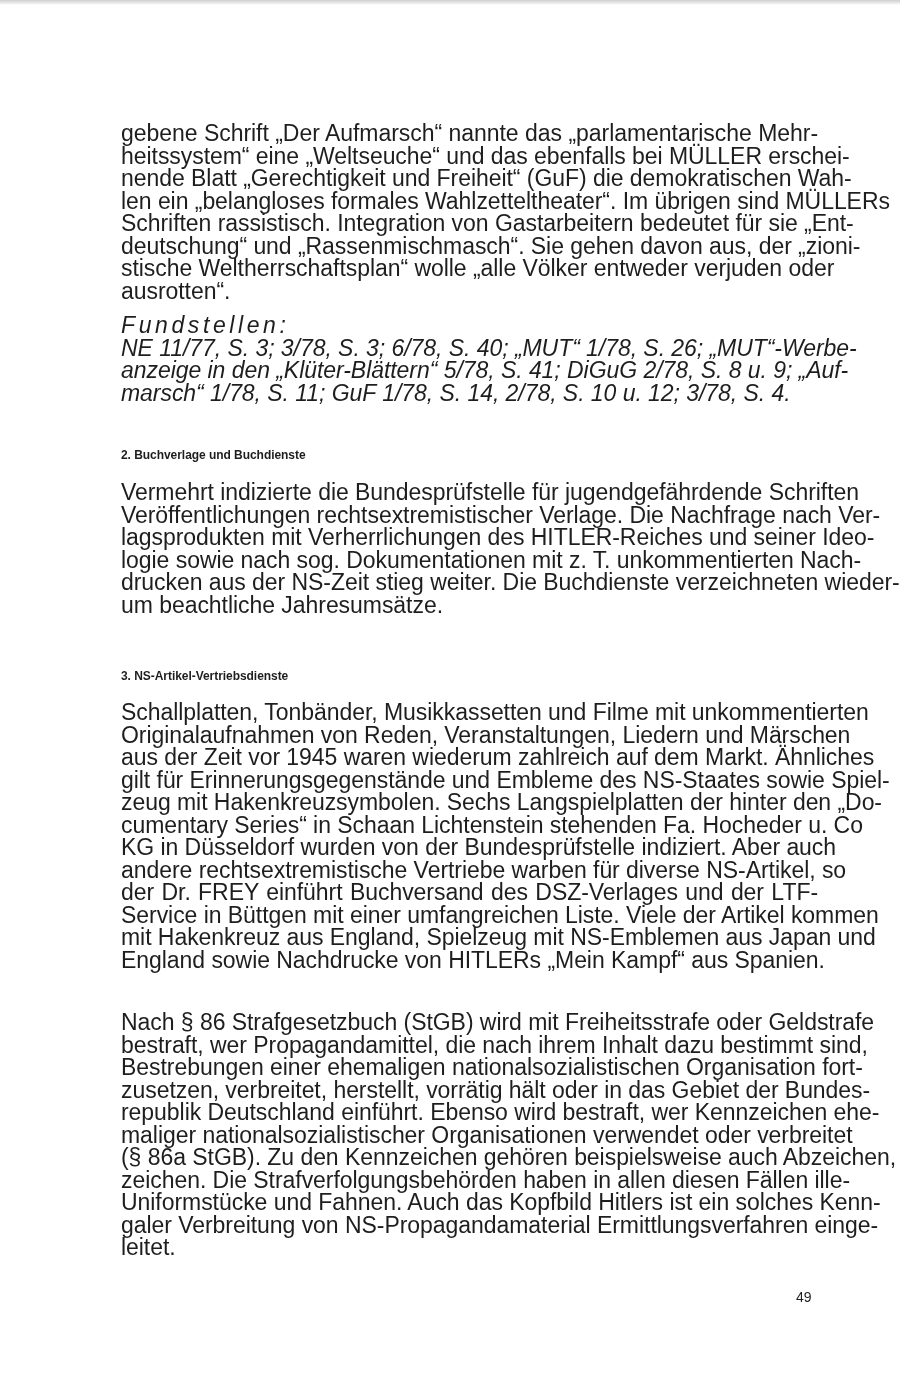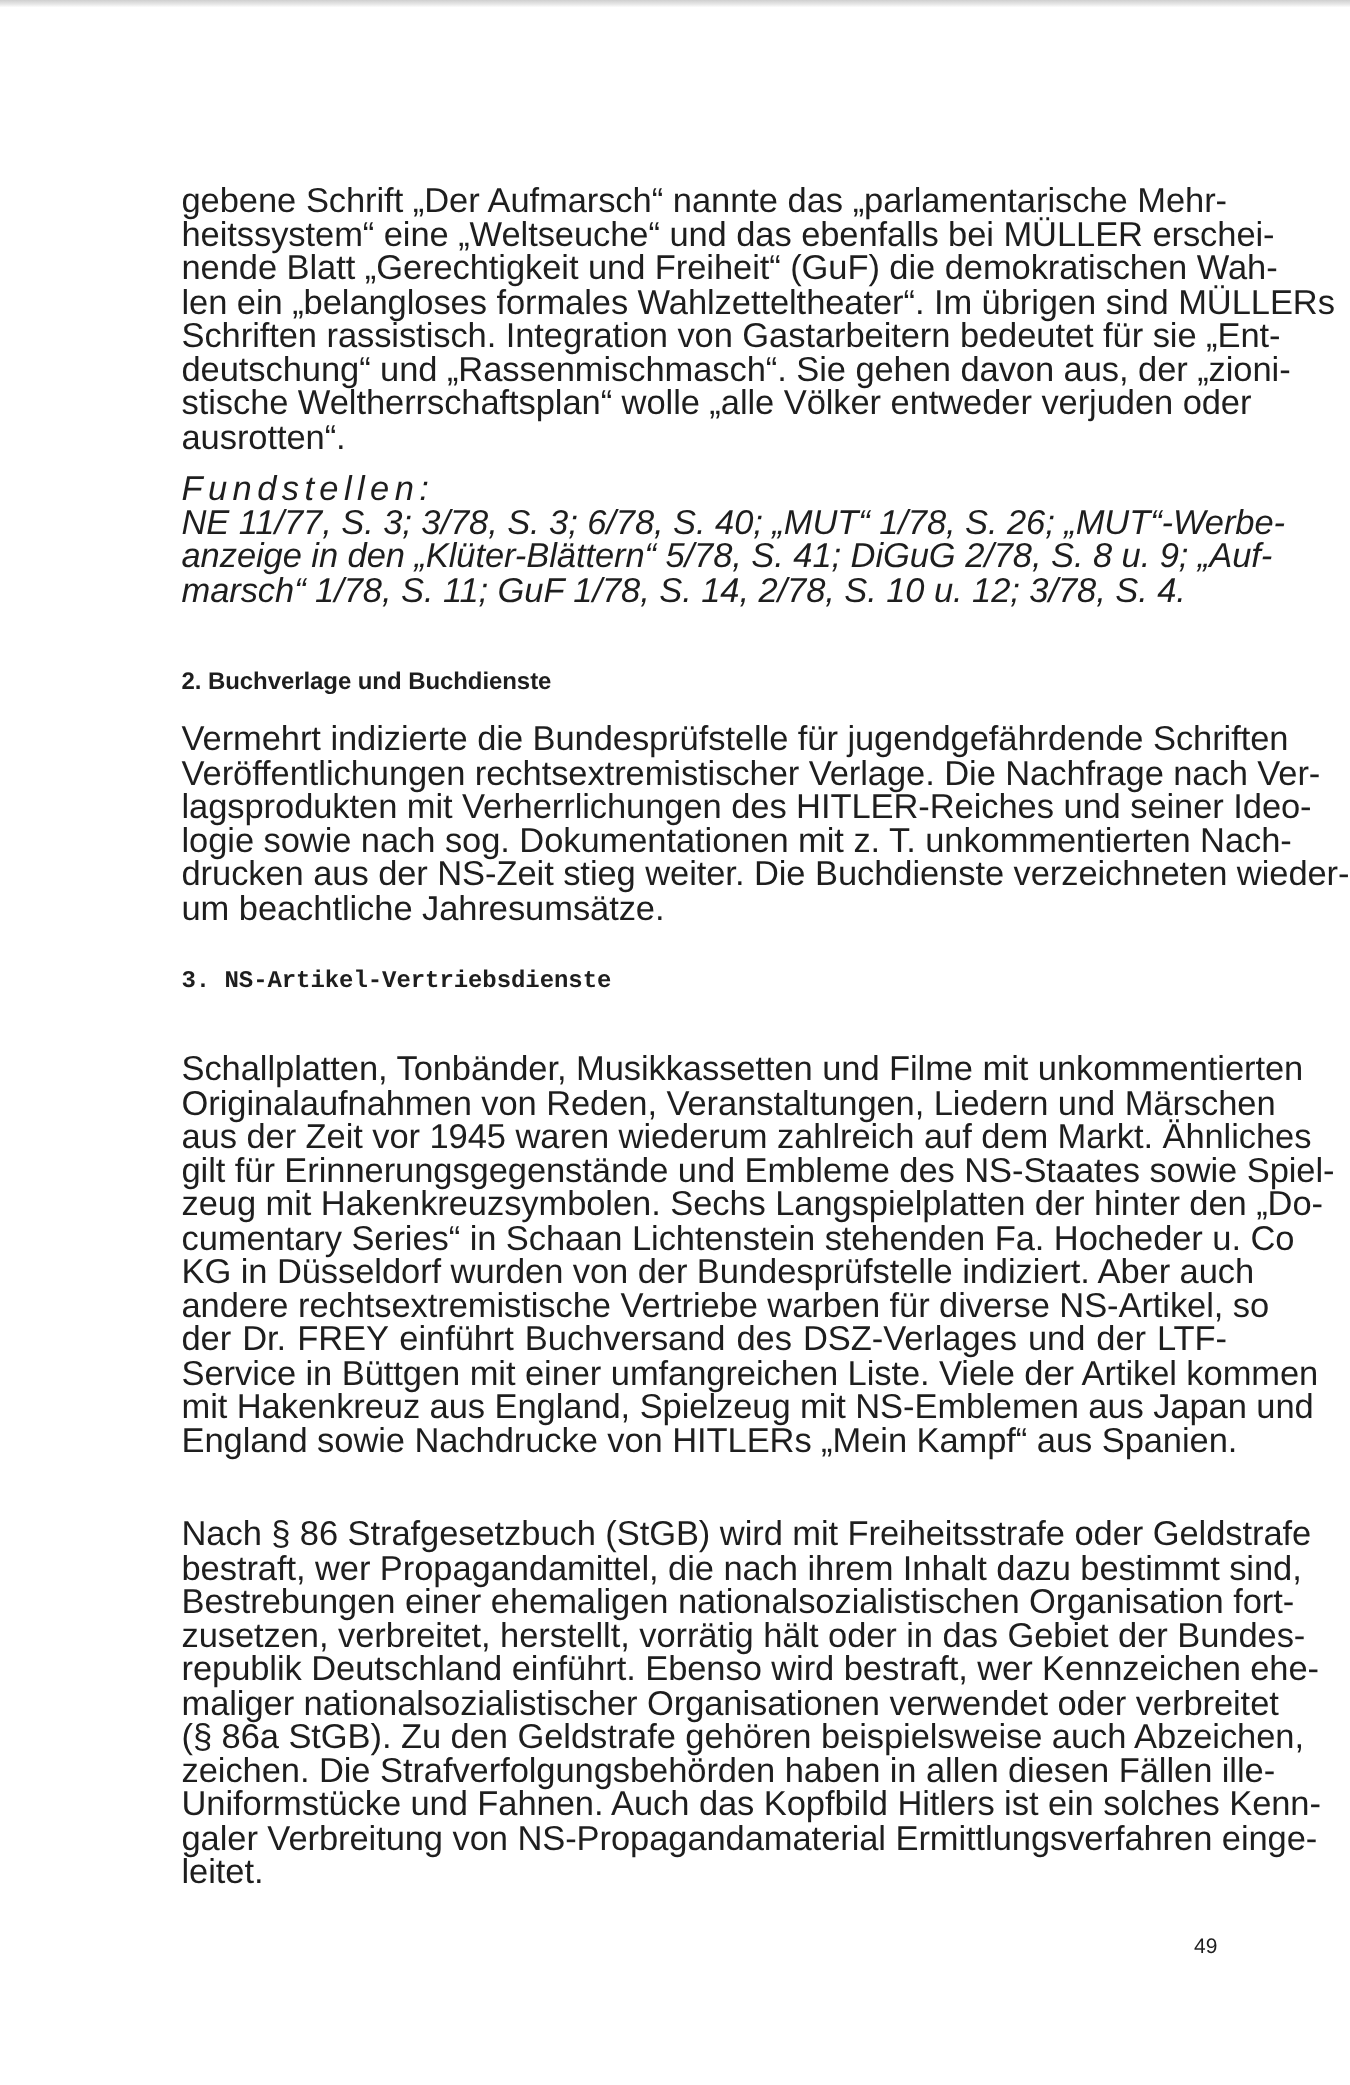--- a/index.html
+++ b/index.html
@@ -16,21 +16,21 @@
   }
   .block { position: absolute; left: 0; width: 697px; }
   .line {
     display: block; height: 22.5px; line-height: 22.5px; font-size: 23px;
     text-align: justify; text-align-last: justify; white-space: nowrap; overflow: visible;
     letter-spacing: -0.05px;
   }
   .line.last { text-align-last: left; }
   .spaced { letter-spacing: 3.6px; }
   .heading {
-    font-weight: bold; font-size: 16px; height: 22px; line-height: 22px; text-align-last: left;
+    font-weight: bold; font-size: 12px; height: 22px; line-height: 22px; text-align-last: left;
   }
   .pageno {
     position: absolute; left: 796px; top: 1286px; font-size: 14px; line-height: 22px;
   }
 </style>
 </head>
 <body>
 
 <div class="scanline"></div>
 
@@ -59,21 +59,21 @@
   </div>
   <div class="block" style="top:481px;">
     <span class="line">Vermehrt indizierte die Bundesprüfstelle für jugendgefährdende Schriften</span>
     <span class="line">Veröffentlichungen rechtsextremistischer Verlage. Die Nachfrage nach Ver-</span>
     <span class="line">lagsprodukten mit Verherrlichungen des HITLER-Reiches und seiner Ideo-</span>
     <span class="line">logie sowie nach sog. Dokumentationen mit z. T. unkommentierten Nach-</span>
     <span class="line">drucken aus der NS-Zeit stieg weiter. Die Buchdienste verzeichneten wieder-</span>
     <span class="line last">um beachtliche Jahresumsätze.</span>
   </div>
 
-  <div class="block" style="top:643px;font-family:Liberation Mono, monospace;">
+  <div class="block" style="top:665px;">
     <span class="line heading">3. NS-Artikel-Vertriebsdienste</span>
   </div>
   <div class="block" style="top:701px;">
     <span class="line">Schallplatten, Tonbänder, Musikkassetten und Filme mit unkommentierten</span>
     <span class="line">Originalaufnahmen von Reden, Veranstaltungen, Liedern und Märschen</span>
     <span class="line">aus der Zeit vor 1945 waren wiederum zahlreich auf dem Markt. Ähnliches</span>
     <span class="line">gilt für Erinnerungsgegenstände und Embleme des NS-Staates sowie Spiel-</span>
     <span class="line">zeug mit Hakenkreuzsymbolen. Sechs Langspielplatten der hinter den „Do-</span>
     <span class="line">cumentary Series“ in Schaan Lichtenstein stehenden Fa. Hocheder u. Co</span>
     <span class="line">KG in Düsseldorf wurden von der Bundesprüfstelle indiziert. Aber auch</span>
@@ -84,21 +84,21 @@
     <span class="line last">England sowie Nachdrucke von HITLERs „Mein Kampf“ aus Spanien.</span>
   </div>
 
   <div class="block" style="top:1011px;">
     <span class="line">Nach § 86 Strafgesetzbuch (StGB) wird mit Freiheitsstrafe oder Geldstrafe</span>
     <span class="line">bestraft, wer Propagandamittel, die nach ihrem Inhalt dazu bestimmt sind,</span>
     <span class="line">Bestrebungen einer ehemaligen nationalsozialistischen Organisation fort-</span>
     <span class="line">zusetzen, verbreitet, herstellt, vorrätig hält oder in das Gebiet der Bundes-</span>
     <span class="line">republik Deutschland einführt. Ebenso wird bestraft, wer Kennzeichen ehe-</span>
     <span class="line">maliger nationalsozialistischer Organisationen verwendet oder verbreitet</span>
-    <span class="line">(§ 86a StGB). Zu den Geldstrafe gehören beispielsweise auch Abzeichen,</span>
+    <span class="line">(§ 86a StGB). Zu den Kennzeichen gehören beispielsweise auch Abzeichen,</span>
     <span class="line">zeichen. Die Strafverfolgungsbehörden haben in allen diesen Fällen ille-</span>
     <span class="line">Uniformstücke und Fahnen. Auch das Kopfbild Hitlers ist ein solches Kenn-</span>
     <span class="line">galer Verbreitung von NS-Propagandamaterial Ermittlungsverfahren einge-</span>
     <span class="line last">leitet.</span>
   </div>
 </div>
 
 <div class="pageno">49</div>
 
 </body></html>

